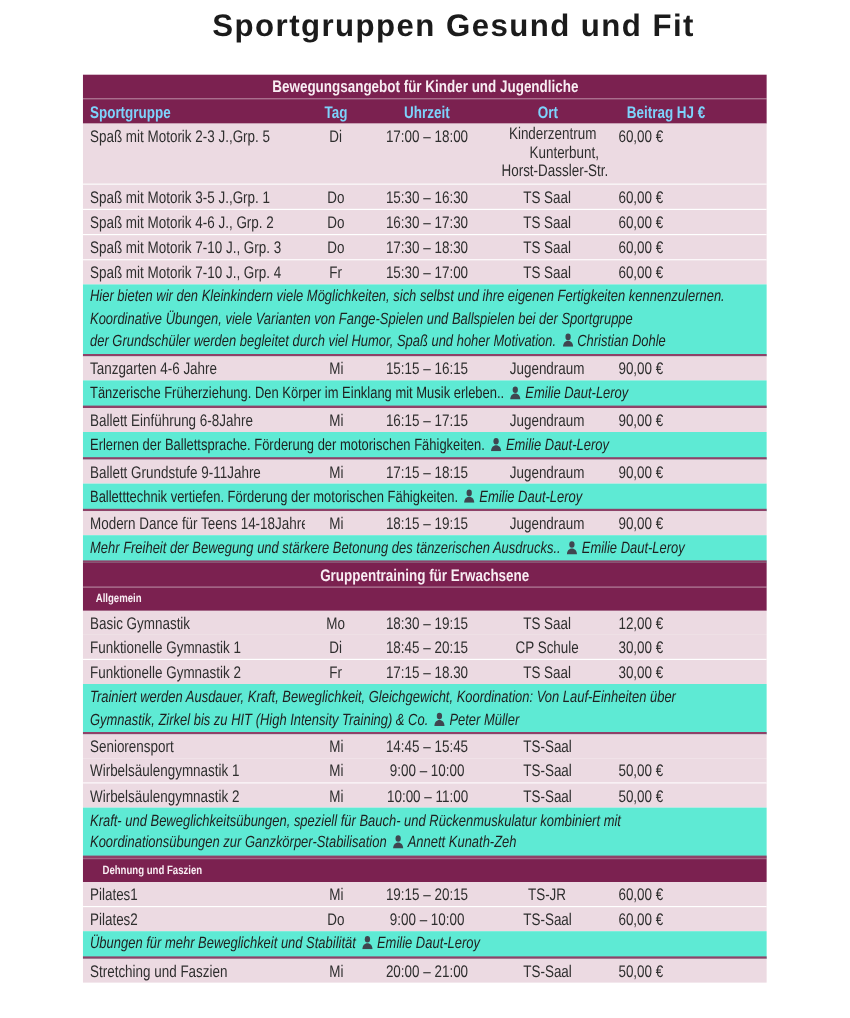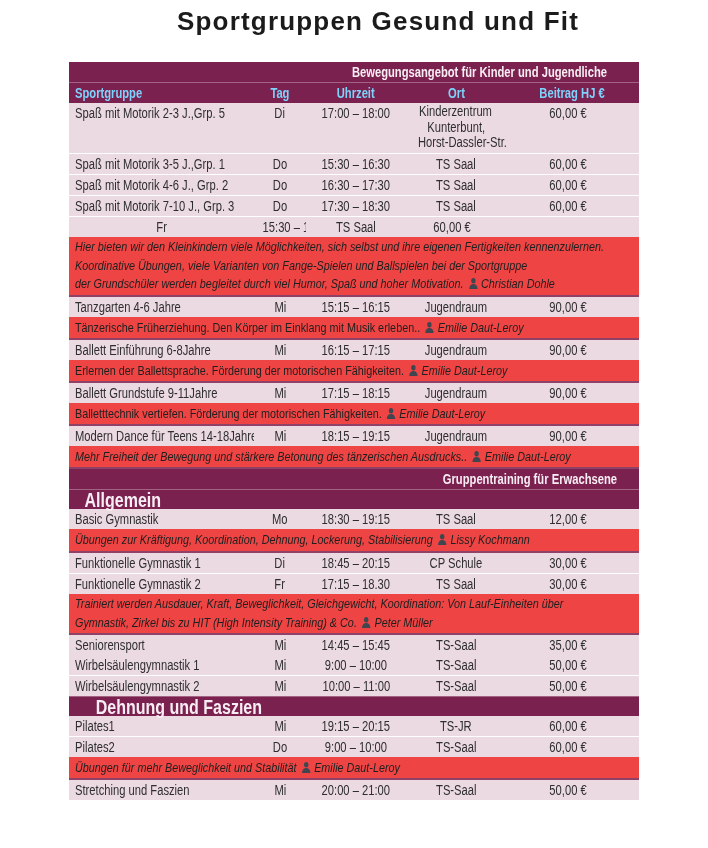--- a/index.html
+++ b/index.html
@@ -18,49 +18,49 @@
     position:absolute;left:69px;top:62px;width:570px;overflow:hidden;
   }
   
   .cond{display:inline-block;white-space:nowrap;transform:scaleX(0.8);transform-origin:50% 50%;}
   .al .cond{transform-origin:0 50%;}
   .ar .cond{transform-origin:100% 50%;}
 
   
   .row-band{
     background:var(--maroon);color:#f8edf3;font-weight:700;font-size:14px;
-    height:20px;line-height:20px;text-align:right;
+    height:20px;line-height:20px;text-align:center;
   }
   .row-subband{
-    background:var(--maroon);color:#f8edf3;font-weight:700;font-size:20px;
+    background:var(--maroon);color:#f8edf3;font-weight:700;font-size:10px;
     height:20px;line-height:20px;text-align:left;padding-left:6px;
     border-top:1px solid rgba(255,255,255,0.3);
     box-sizing:border-box;
   }
   
   .grid{display:grid;grid-template-columns:185px 52px 100px 100px 1fr;align-items:start;}
   .cell{line-height:20px;font-size:14px;overflow:hidden;}
   .c-name{text-align:left;padding-left:6px;}
   .c-tag,.c-time,.c-ort{text-align:center;}
-  .c-fee{text-align:center;padding-right:18px;}
+  .c-fee{text-align:left;padding-right:18px;}
 
   .row-colheader{
     background:var(--maroon);color:#7dd3fc;
     border-top:1px solid rgba(255,255,255,0.3);box-sizing:border-box;
   }
   .row-colheader .cell{font-weight:700;line-height:20px;height:20px;}
 
   .row-data{background:var(--pink);min-height:20px;}
   .row-data.sep{border-bottom:1px solid #ffffff;box-sizing:border-box;}
   .ort-line{line-height:15.6px;font-size:14px;}
-  .ort-multi{padding-top:1px;padding-bottom:2px;}
+  .ort-multi{padding-top:1px;padding-bottom:2px;text-align:right;}
 
   
   .row-desc{
-    background:#ef4444;padding:1.5px 6px 1px 6px;
+    background:#5eead4;padding:1.5px 6px 1px 6px;
     border-bottom:2px solid var(--sep);
     overflow:hidden;
   }
   .dline{
     display:block;line-height:18.6px;font-size:13.5px;white-space:nowrap;
     transform:scaleX(0.8);transform-origin:0 50%;color:#1f1f1f;
   }
   .dline.it{font-style:italic;}
   .trainer{font-style:italic;}
   .picon{width:12px;height:12px;fill:var(--icon);vertical-align:-1px;margin:0 4px 0 6px;}
@@ -105,20 +105,21 @@
       <div class="cell c-fee ar"><span class="cond">60,00 €</span></div>
     </div>
     <div class="grid row-data sep">
       <div class="cell c-name al"><span class="cond">Spaß mit Motorik 7-10 J., Grp. 3</span></div>
       <div class="cell c-tag"><span class="cond">Do</span></div>
       <div class="cell c-time"><span class="cond">17:30 – 18:30</span></div>
       <div class="cell c-ort"><span class="cond">TS Saal</span></div>
       <div class="cell c-fee ar"><span class="cond">60,00 €</span></div>
     </div>
     <div class="grid row-data">
+      <div class="cell c-name al"><span class="cond">Spaß mit Motorik 7-10 J., Grp. 4</span></div>
       <div class="cell c-tag"><span class="cond">Fr</span></div>
       <div class="cell c-time"><span class="cond">15:30 – 17:00</span></div>
       <div class="cell c-ort"><span class="cond">TS Saal</span></div>
       <div class="cell c-fee ar"><span class="cond">60,00 €</span></div>
     </div>
     <div class="row-desc">
       <div class="dline it">Hier bieten wir den Kleinkindern viele Möglichkeiten, sich selbst und ihre eigenen Fertigkeiten kennenzulernen.</div>
       <div class="dline it">Koordinative Übungen, viele Varianten von Fange-Spielen und Ballspielen bei der Sportgruppe</div>
       <div class="dline it">der Grundschüler werden begleitet durch viel Humor, Spaß und hoher Motivation.<svg viewBox="0 0 24 24" class="picon">
           <circle cx="12" cy="7.5" r="5.5"></circle>
@@ -178,26 +179,20 @@
         </svg><span class="trainer">Emilie Daut-Leroy</span></div>
     </div>
     <div class="row-band"><span class="cond">Gruppentraining für Erwachsene</span></div>
     <div class="row-subband"><span class="cond">Allgemein</span></div>
     <div class="grid row-data">
       <div class="cell c-name al"><span class="cond">Basic Gymnastik</span></div>
       <div class="cell c-tag"><span class="cond">Mo</span></div>
       <div class="cell c-time"><span class="cond">18:30 – 19:15</span></div>
       <div class="cell c-ort"><span class="cond">TS Saal</span></div>
       <div class="cell c-fee ar"><span class="cond">12,00 €</span></div>
-    </div>
-    <div class="row-desc">
-      <div class="dline it">Übungen zur Kräftigung, Koordination, Dehnung, Lockerung, Stabilisierung<svg viewBox="0 0 24 24" class="picon">
-          <circle cx="12" cy="7.5" r="5.5"></circle>
-          <path d="M1.5 24c0-6.2 4.7-10 10.5-10s10.5 3.8 10.5 10z"></path>
-        </svg><span class="trainer">Lissy Kochmann</span></div>
     </div>
     <div class="grid row-data sep">
       <div class="cell c-name al"><span class="cond">Funktionelle Gymnastik 1</span></div>
       <div class="cell c-tag"><span class="cond">Di</span></div>
       <div class="cell c-time"><span class="cond">18:45 – 20:15</span></div>
       <div class="cell c-ort"><span class="cond">CP Schule</span></div>
       <div class="cell c-fee ar"><span class="cond">30,00 €</span></div>
     </div>
     <div class="grid row-data">
       <div class="cell c-name al"><span class="cond">Funktionelle Gymnastik 2</span></div>
@@ -211,35 +206,41 @@
       <div class="dline it">Gymnastik, Zirkel bis zu HIT (High Intensity Training) &amp; Co.<svg viewBox="0 0 24 24" class="picon">
           <circle cx="12" cy="7.5" r="5.5"></circle>
           <path d="M1.5 24c0-6.2 4.7-10 10.5-10s10.5 3.8 10.5 10z"></path>
         </svg><span class="trainer">Peter Müller</span></div>
     </div>
     <div class="grid row-data">
       <div class="cell c-name al"><span class="cond">Seniorensport</span></div>
       <div class="cell c-tag"><span class="cond">Mi</span></div>
       <div class="cell c-time"><span class="cond">14:45 – 15:45</span></div>
       <div class="cell c-ort"><span class="cond">TS-Saal</span></div>
-      <div class="cell c-fee ar"><span class="cond">35,00 €</span></div>
     </div>
     <div class="grid row-data sep">
       <div class="cell c-name al"><span class="cond">Wirbelsäulengymnastik 1</span></div>
       <div class="cell c-tag"><span class="cond">Mi</span></div>
       <div class="cell c-time"><span class="cond">9:00 – 10:00</span></div>
       <div class="cell c-ort"><span class="cond">TS-Saal</span></div>
       <div class="cell c-fee ar"><span class="cond">50,00 €</span></div>
     </div>
     <div class="grid row-data">
       <div class="cell c-name al"><span class="cond">Wirbelsäulengymnastik 2</span></div>
       <div class="cell c-tag"><span class="cond">Mi</span></div>
       <div class="cell c-time"><span class="cond">10:00 – 11:00</span></div>
       <div class="cell c-ort"><span class="cond">TS-Saal</span></div>
       <div class="cell c-fee ar"><span class="cond">50,00 €</span></div>
+    </div>
+    <div class="row-desc">
+      <div class="dline it">Kraft- und Beweglichkeitsübungen, speziell für Bauch- und Rückenmuskulatur kombiniert mit</div>
+      <div class="dline it">Koordinationsübungen zur Ganzkörper-Stabilisation<svg viewBox="0 0 24 24" class="picon">
+          <circle cx="12" cy="7.5" r="5.5"></circle>
+          <path d="M1.5 24c0-6.2 4.7-10 10.5-10s10.5 3.8 10.5 10z"></path>
+        </svg><span class="trainer">Annett Kunath-Zeh</span></div>
     </div>
     <div class="row-subband"><span class="cond">Dehnung und Faszien</span></div>
     <div class="grid row-data sep">
       <div class="cell c-name al"><span class="cond">Pilates1</span></div>
       <div class="cell c-tag"><span class="cond">Mi</span></div>
       <div class="cell c-time"><span class="cond">19:15 – 20:15</span></div>
       <div class="cell c-ort"><span class="cond">TS-JR</span></div>
       <div class="cell c-fee ar"><span class="cond">60,00 €</span></div>
     </div>
     <div class="grid row-data">

